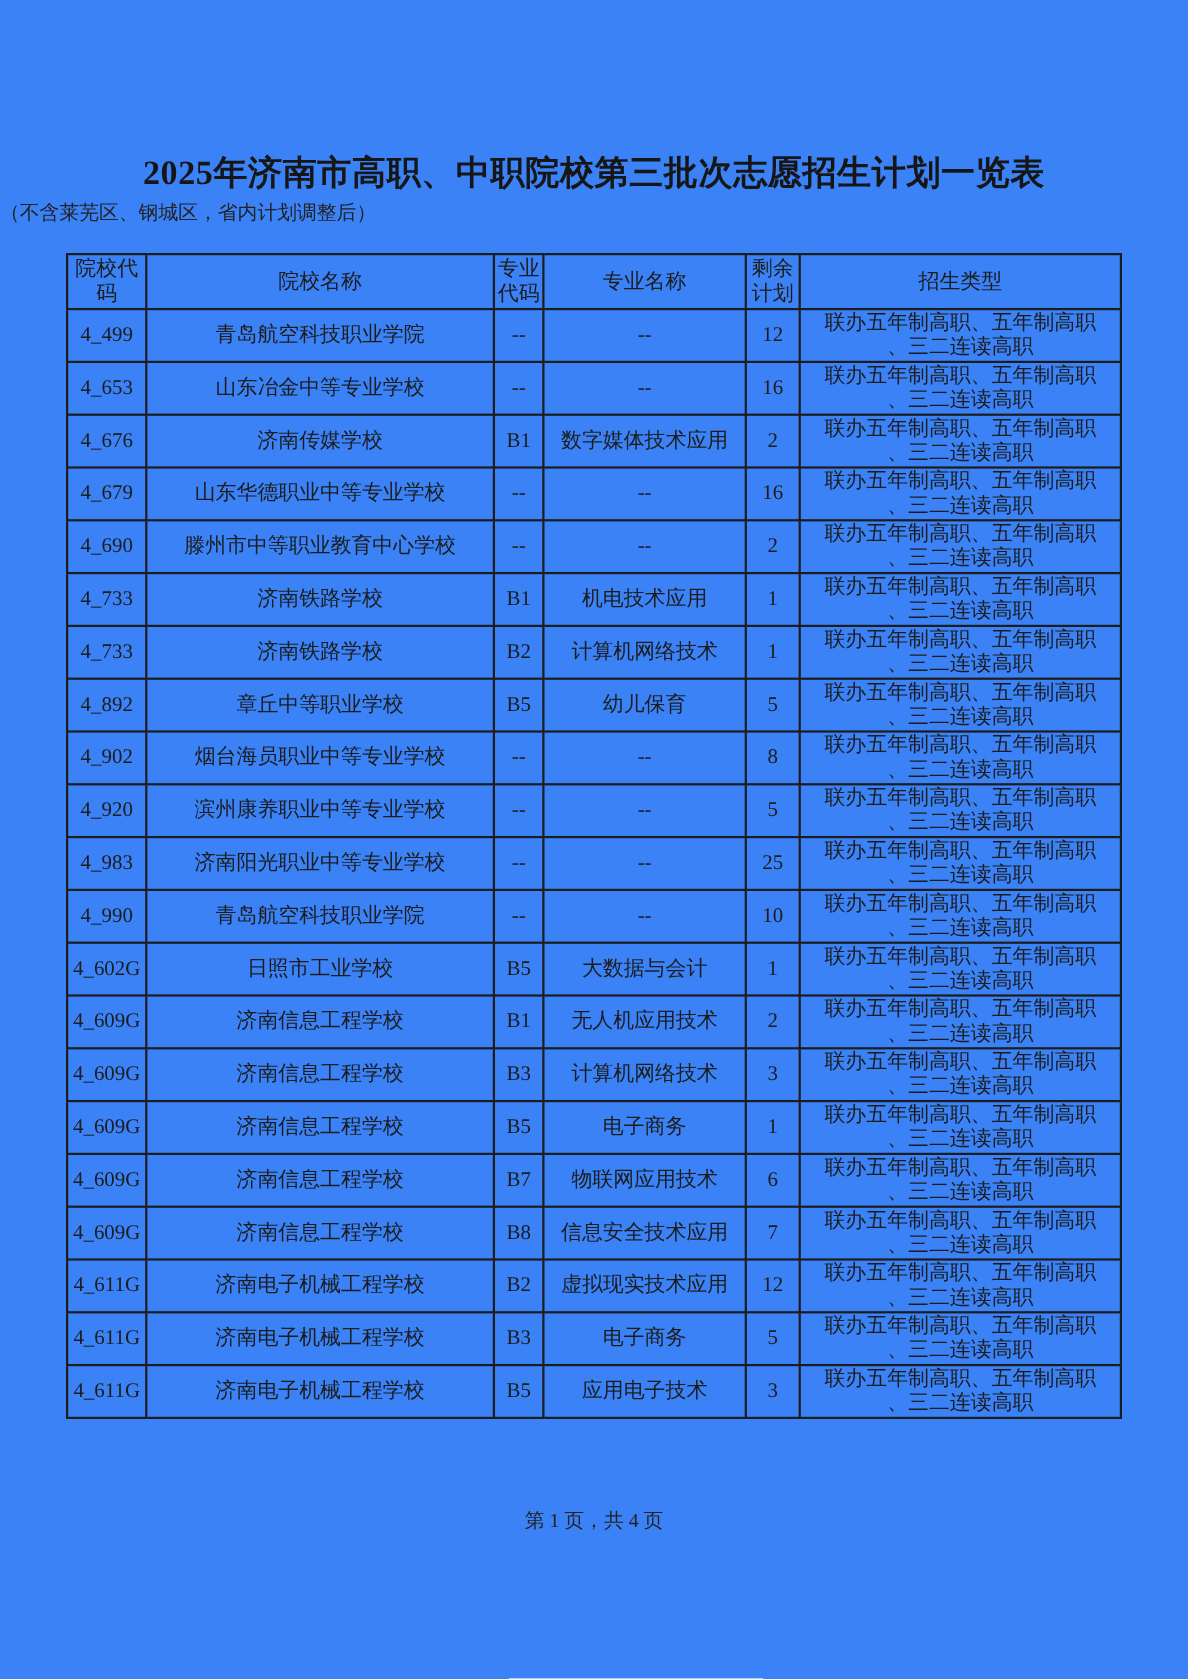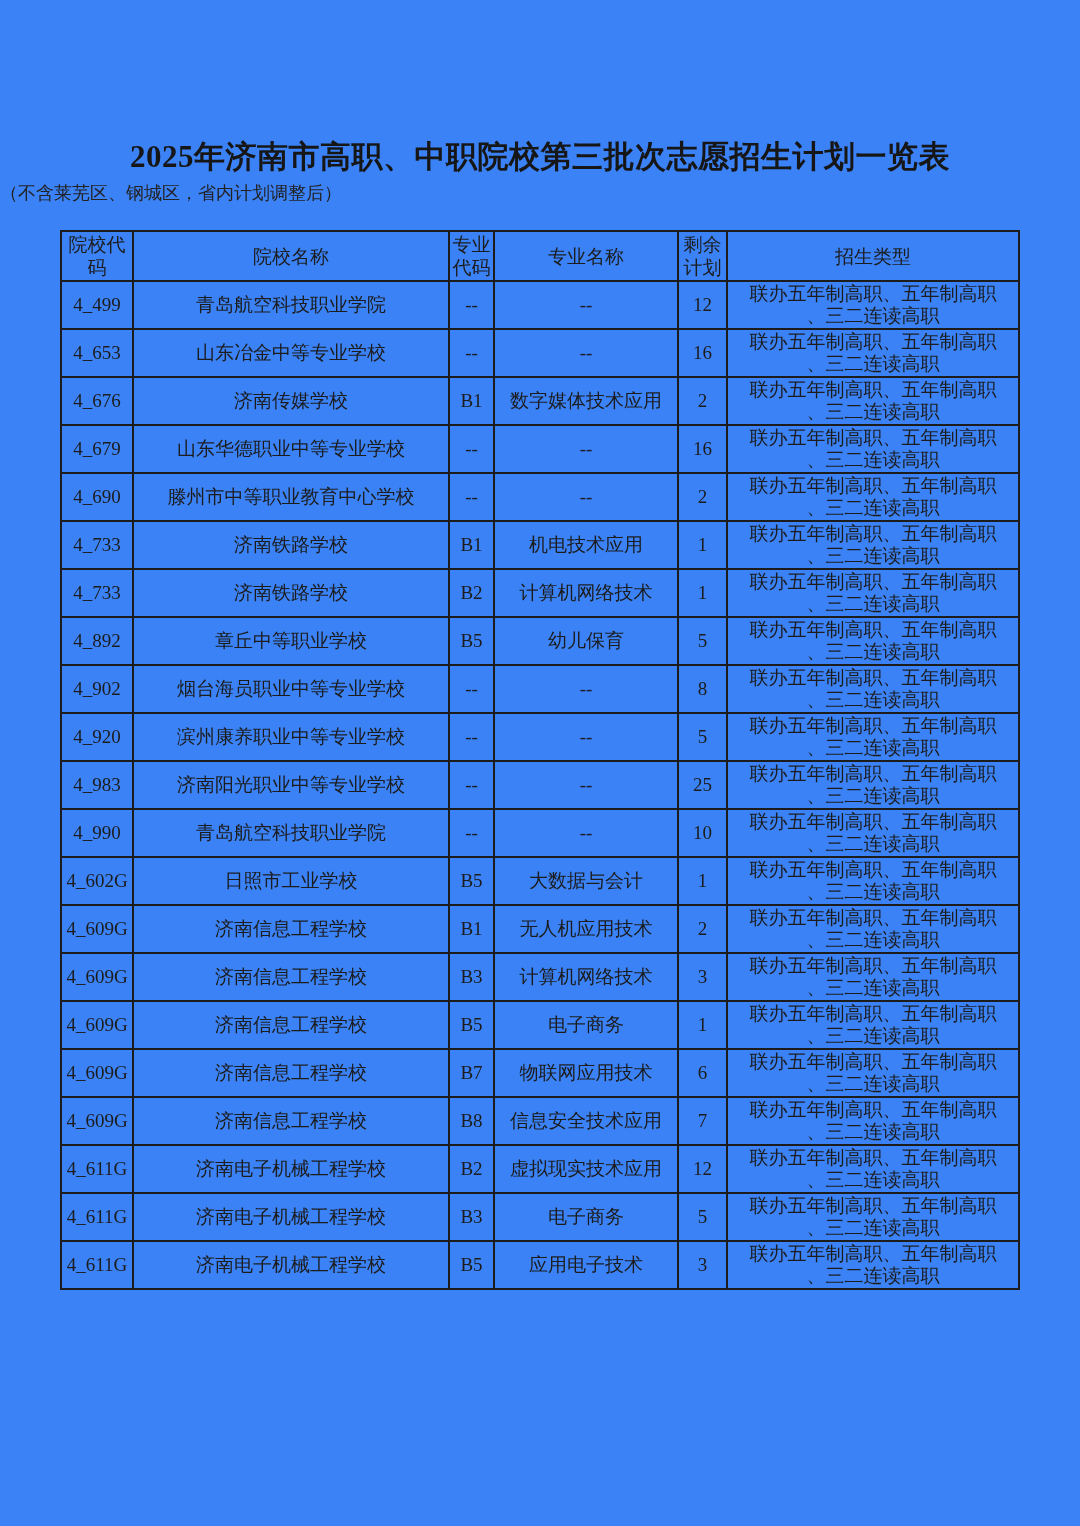--- a/index.html
+++ b/index.html
@@ -357,14 +357,15 @@
     <td>应用电子技术</td>
     <td>3</td>
     <td class="cell-type">
             <span class="type-line">联办五年制高职、五年制高职</span>
             <span class="type-line">、三二连读高职</span>
           </td>
   </tr>
 </tbody>
   </table>
 
+  <div class="page-footer">第 1 页，共 4 页</div>
 
 </div>
 
 </body></html>

